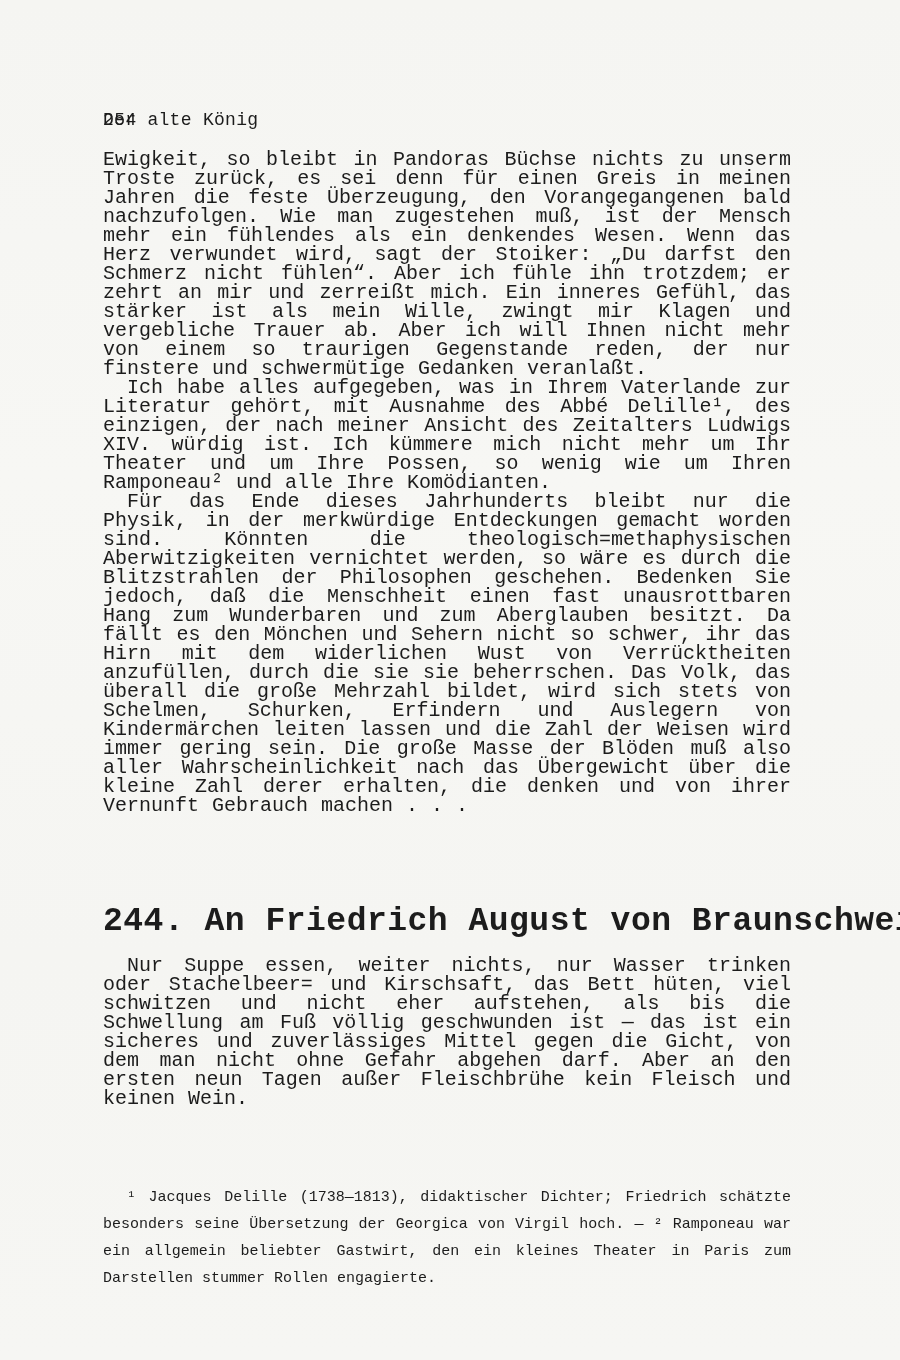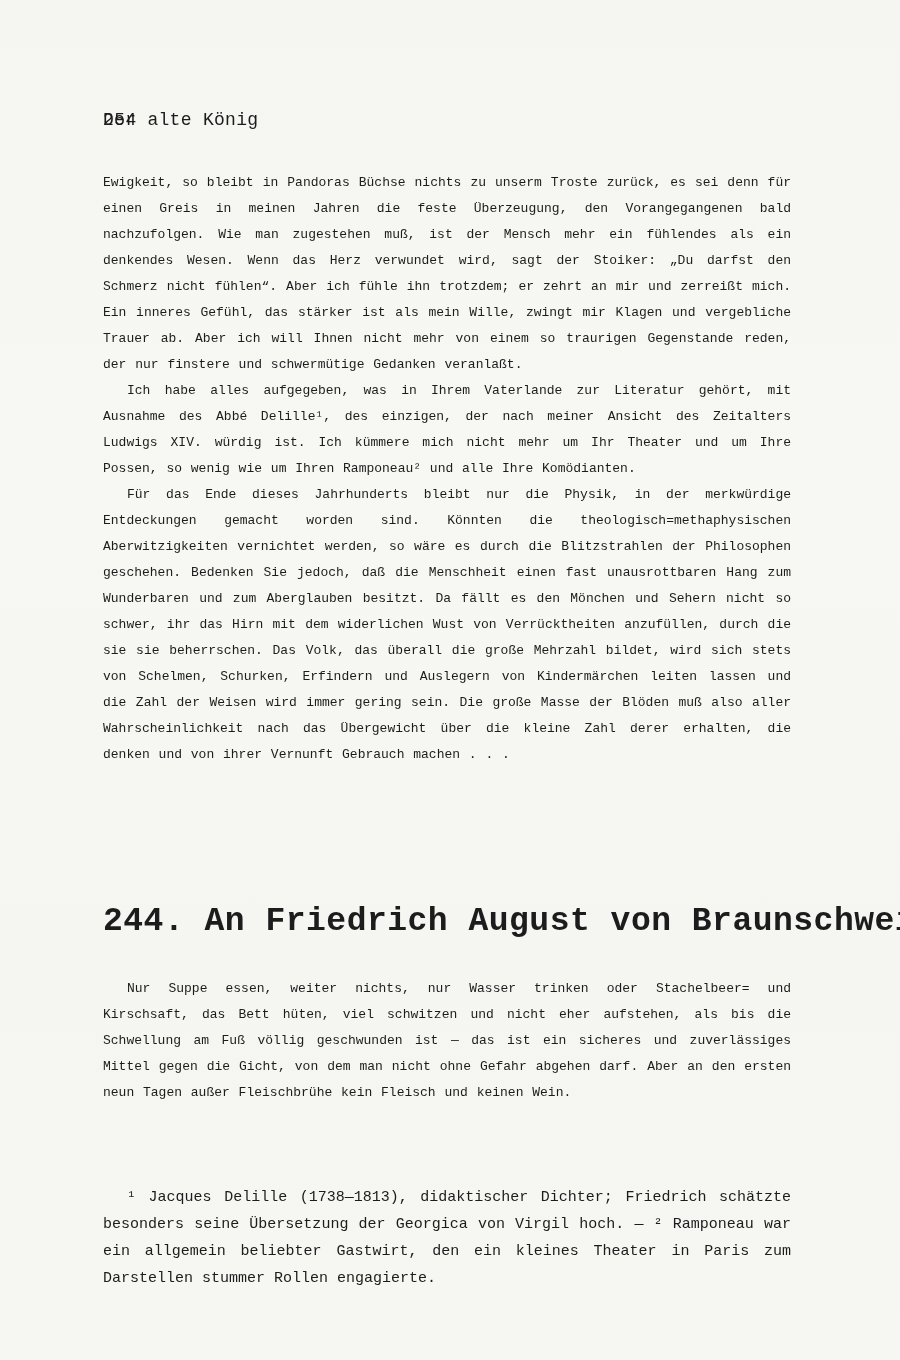--- a/index.html
+++ b/index.html
@@ -35,25 +35,24 @@
   }
   .running-header {
     position: absolute;
     left: 0;
     right: 0;
     top: 0;
     text-align: left;
     letter-spacing: 0.3px;
   }
   .letter-body {
-    font-size: 13px;
-    line-height: 26px;
+    font-size: 20px;
+    line-height: 19px;
     text-align: justify;
     word-spacing: 1px;
-    margin-top: 20px;
   }
   .letter-243 { top: 150px; }
   .para { margin: 0; }
   .para.indent { text-indent: 24px; }
   .letter-heading {
     top: 903px;
     text-align: center;
     font-size: 33px;
     font-weight: bold;
     letter-spacing: 0.5px;

